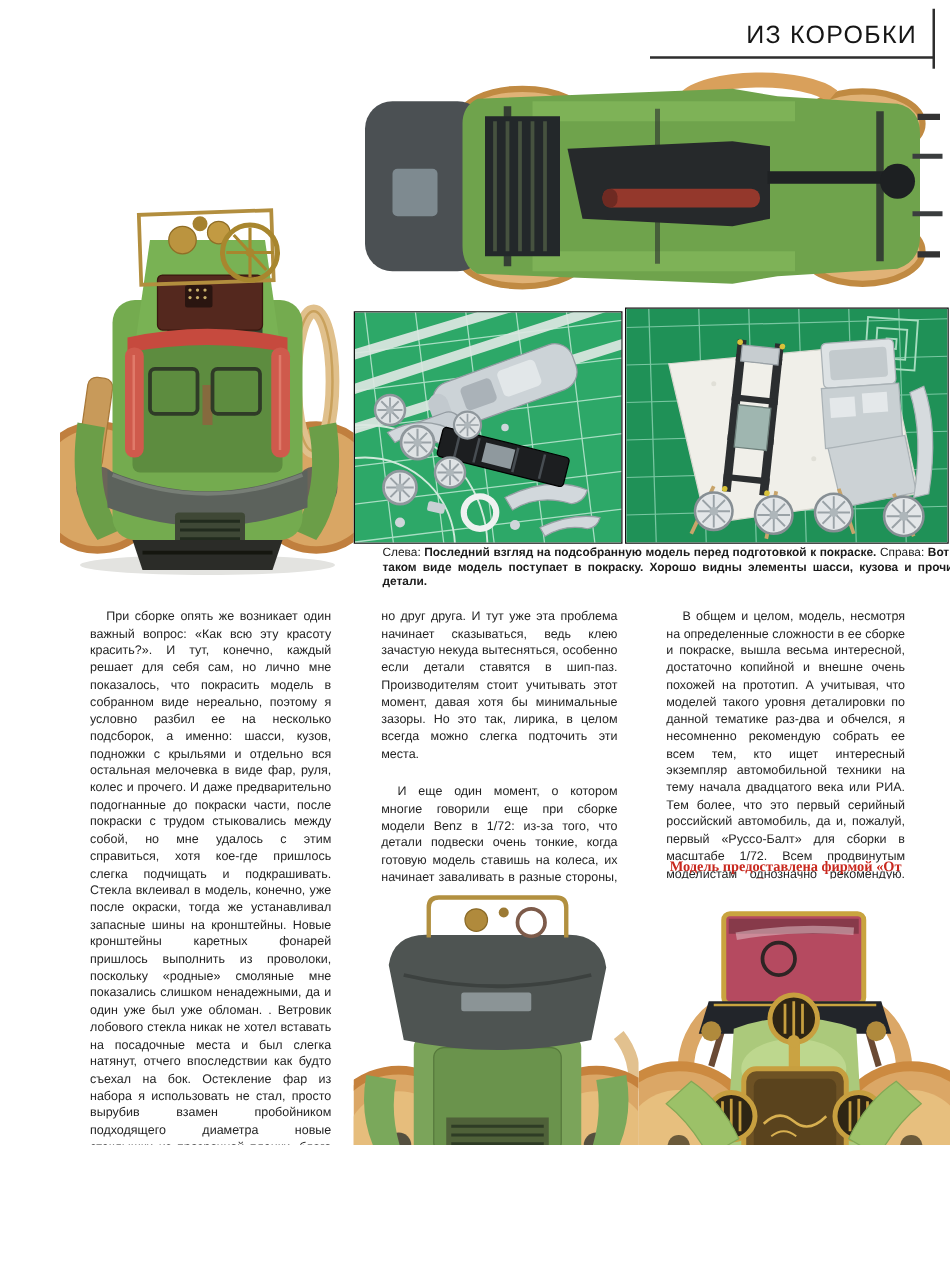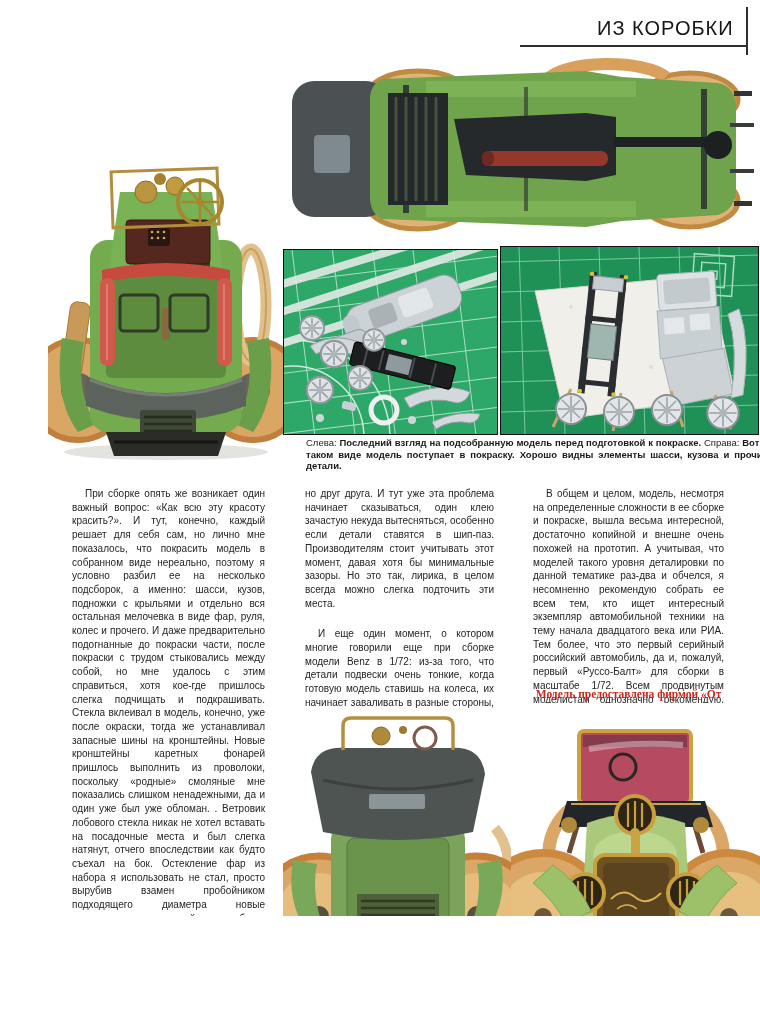--- a/index.html
+++ b/index.html
@@ -283,21 +283,21 @@
     <span class="cap-b">Последний взгляд на подсобранную модель перед подготовкой к покраске.</span>
     <span>Справа:</span>
     <span class="cap-b">Вот в таком виде модель поступает в покраску. Хорошо видны элементы шасси, кузова и прочие детали.</span>
   </div>
 
   <div class="abs col" style="left:55px;top:470px;width:227px;">
     <p class="ind">При сборке опять же возникает один важный вопрос: «Как всю эту красоту красить?». И тут, конечно, каждый решает для себя сам, но лично мне показалось, что покрасить модель в собранном виде нереально, поэтому я условно разбил ее на несколько подсборок, а именно: шасси, кузов, подножки с крыльями и отдельно вся остальная мелочевка в виде фар, руля, колес и прочего. И даже предварительно подогнанные до покраски части, после покраски с трудом стыковались между собой, но мне удалось с этим справиться, хотя кое-где пришлось слегка подчищать и подкрашивать. Стекла вклеивал в модель, конечно, уже после окраски, тогда же устанавливал запасные шины на кронштейны. Новые кронштейны каретных фонарей пришлось выполнить из проволоки, поскольку «родные» смоляные мне показались слишком ненадежными, да и один уже был уже обломан. . Ветровик лобового стекла никак не хотел вставать на посадочные места и был слегка натянут, отчего впоследствии как будто съехал на бок. Остекление фар из набора я использовать не стал, просто вырубив взамен пробойником подходящего диаметра новые стеклышки из прозрачной пленки, благо стекла у фар той поры были нехитрые. Таким же методом я изготовил остекление и для каретных фонарей. У подобных моделей, разработка которых изначально ведется в 3D, есть еще одна неочевидная проблема – это отсутствие зазоров между деталями для клея и краски. Наличие на рынке сверхтекучих клеев на базе цианоакрилата отчасти решает эту проблему, но зачастую приходится использовать супергель, особенно когда нет возможности на сухую позиционировать детали относитель-</p>
   </div>
 
   <div class="abs col" style="left:288px;top:470px;width:223px;">
-    <p>но друг друга. И тут уже эта проблема начинает сказываться, один клею зачастую некуда вытесняться, особенно если детали ставятся в шип-паз. Производителям стоит учитывать этот момент, давая хотя бы минимальные зазоры. Но это так, лирика, в целом всегда можно слегка подточить эти места.</p>
+    <p>но друг друга. И тут уже эта проблема начинает сказываться, ведь клею зачастую некуда вытесняться, особенно если детали ставятся в шип-паз. Производителям стоит учитывать этот момент, давая хотя бы минимальные зазоры. Но это так, лирика, в целом всегда можно слегка подточить эти места.</p>
     <p class="ind">И еще один момент, о котором многие говорили еще при сборке модели Benz в 1/72: из-за того, что детали подвески очень тонкие, когда готовую модель ставишь на колеса, их начинает заваливать в разные стороны, поскольку вес самого кузова получается достаточно большим. Особенно это заметно на передней подвеске. Тут все-таки надо несколько утолщать детали под масштаб 1/72, а не напрямую даунскейлить из 35-го масштаба.</p>
   </div>
 
   <div class="abs col" style="left:516px;top:470px;width:225px;">
     <p class="ind"><span>В общем и целом, модель, несмотря на определенные сложности в ее сборке и покраске, вышла весьма интересной, достаточно копийной и внешне очень похожей на прототип. А учитывая, что моделей такого уровня деталировки по данной тематике раз-два и обчелся, я несомненно рекомендую собрать ее всем тем, кто ищет интересный экземпляр автомобильной техники на тему начала двадцатого века или РИА. Тем более, что это первый серийный российский автомобиль, да и, пожалуй, первый «Руссо-Балт» для сборки в масштабе 1/72. Всем продвинутым моделистам однозначно рекомендую.</span><span class="mlogo">M</span></p>
   </div>
 
   <div class="abs credit" style="left:516px;top:688px;width:225px;">Модель предоставлена фирмой «От Винта!».</div>
 
   <figure class="abs photo" style="left:283px;top:710px;width:228px;height:296px;">

